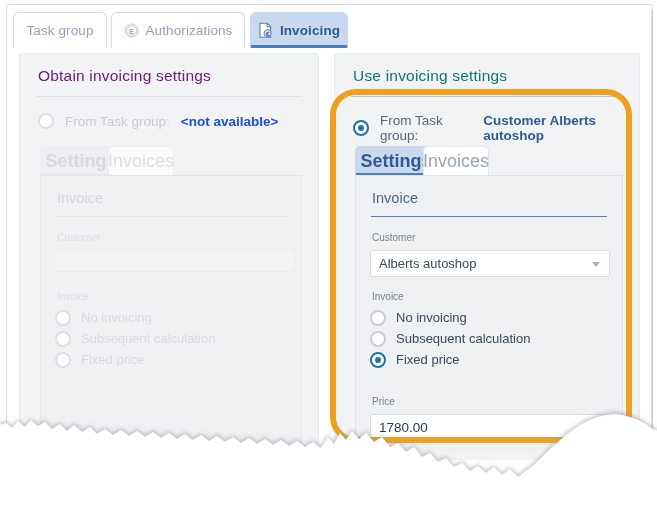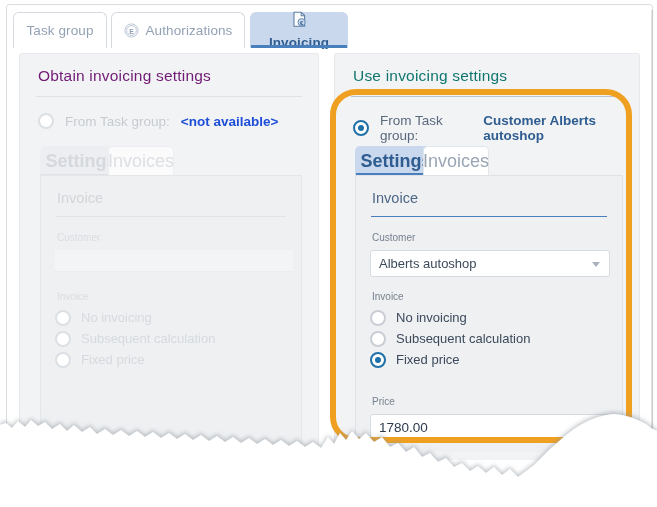--- a/index.html
+++ b/index.html
@@ -66,21 +66,20 @@
     user-select: none;
   }
   .tab.t1 { left: 6px;   width: 94px; }
   .tab.t2 { left: 104px; width: 134px; }
   .tab.t3 {
     left: 243px; width: 98px;
     background: #c9d8ec;
     border-color: #c9d8ec;
     color: #2f5d91;
     font-weight: bold;
-    flex-direction: column;
   }
   .tab.t3::after {
     content: "";
     position: absolute;
     left: 0; right: 0; bottom: 0;
     height: 3px;
     background: #4a7fbe;
   }
   .tabicon { display: flex; align-items: center; }
 

